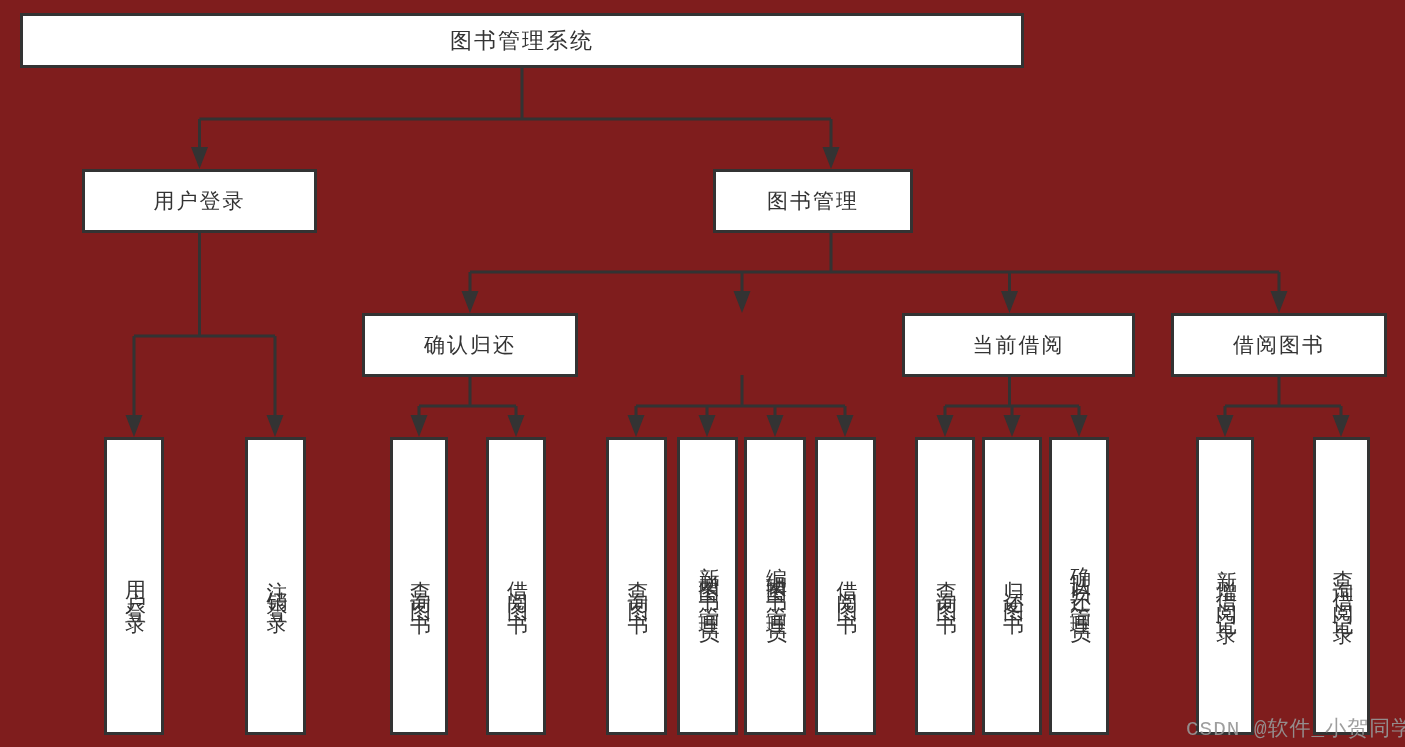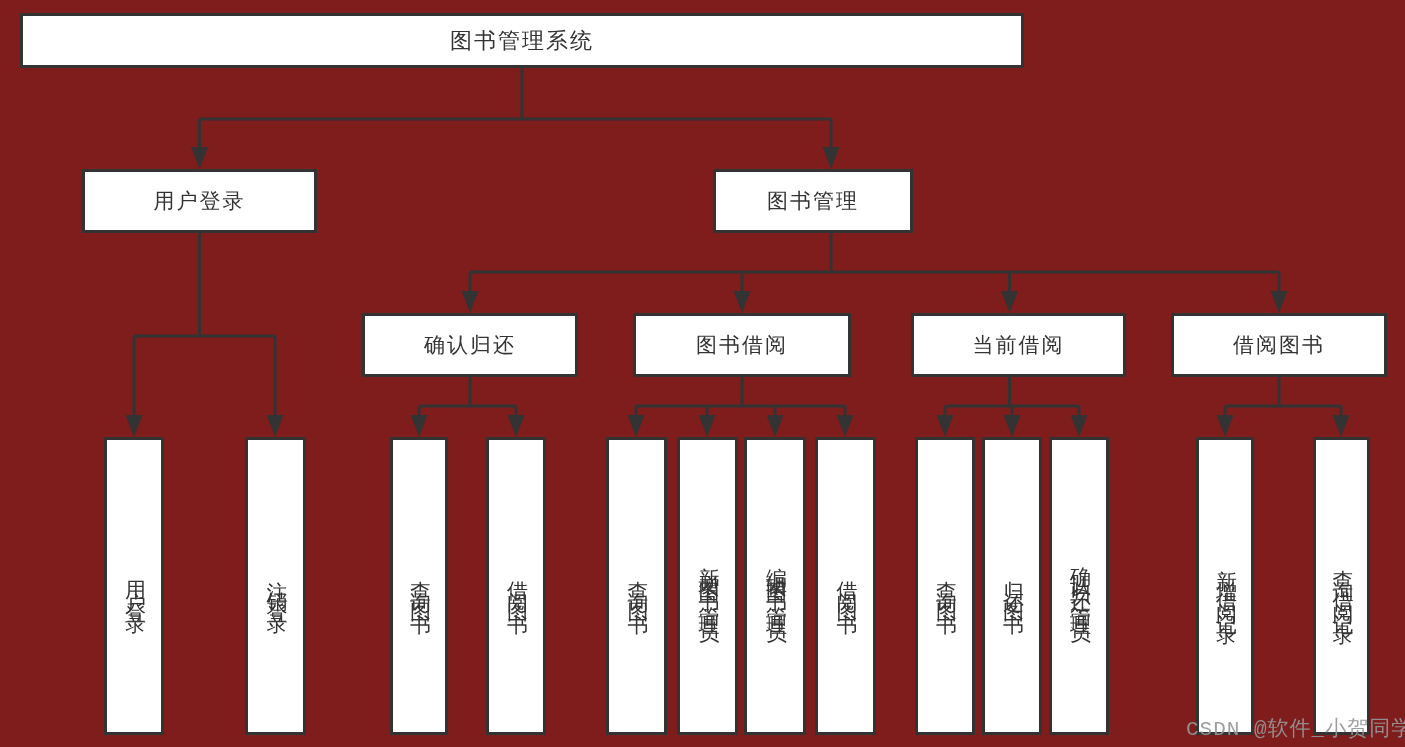--- a/index.html
+++ b/index.html
@@ -100,24 +100,21 @@
   <div class="node" style="left:82px;top:169px;width:235px;height:64px;">
     <span class="hlabel">用户登录</span>
   </div>
   <div class="node" style="left:713px;top:169px;width:200px;height:64px;">
     <span class="hlabel">图书管理</span>
   </div>
 
   <div class="node" style="left:362px;top:313px;width:216px;height:64px;">
     <span class="hlabel">确认归还</span>
   </div>
-  <div class="node" style="left:633px;top:313px;width:218px;height:64px;">
-    <span class="hlabel">图书借阅</span>
-  </div>
-  <div class="node" style="left:902px;top:313px;width:215px;height:64px;margin-left:9px;">
+  <div class="node" style="left:902px;top:313px;width:233px;height:64px;">
     <span class="hlabel">当前借阅</span>
   </div>
   <div class="node" style="left:1171px;top:313px;width:216px;height:64px;">
     <span class="hlabel">借阅图书</span>
   </div>
 
   <div class="node vnode" style="left:104px;top:437px;width:60px;height:298px;">
     <span class="vlabel">用户登录</span>
   </div>
   <div class="node vnode" style="left:245px;top:437px;width:61px;height:298px;">

